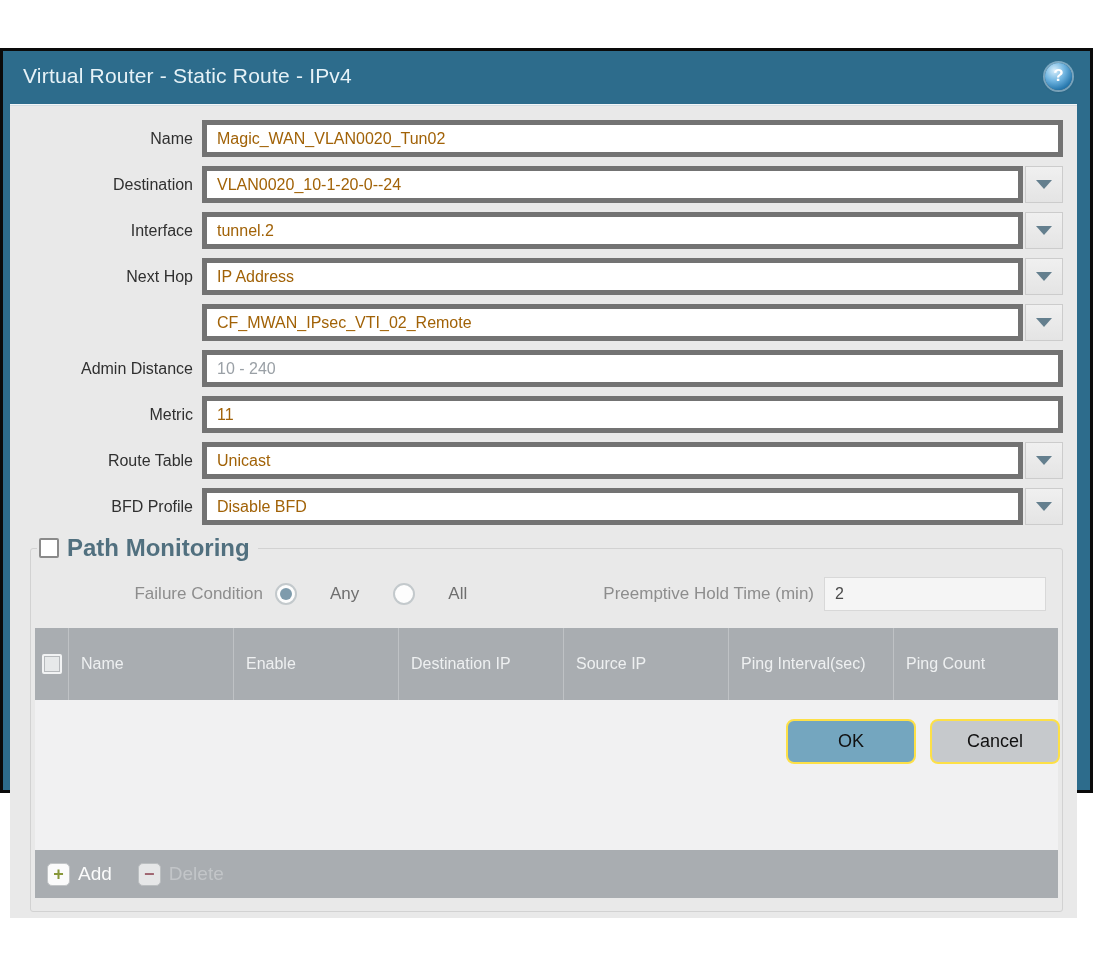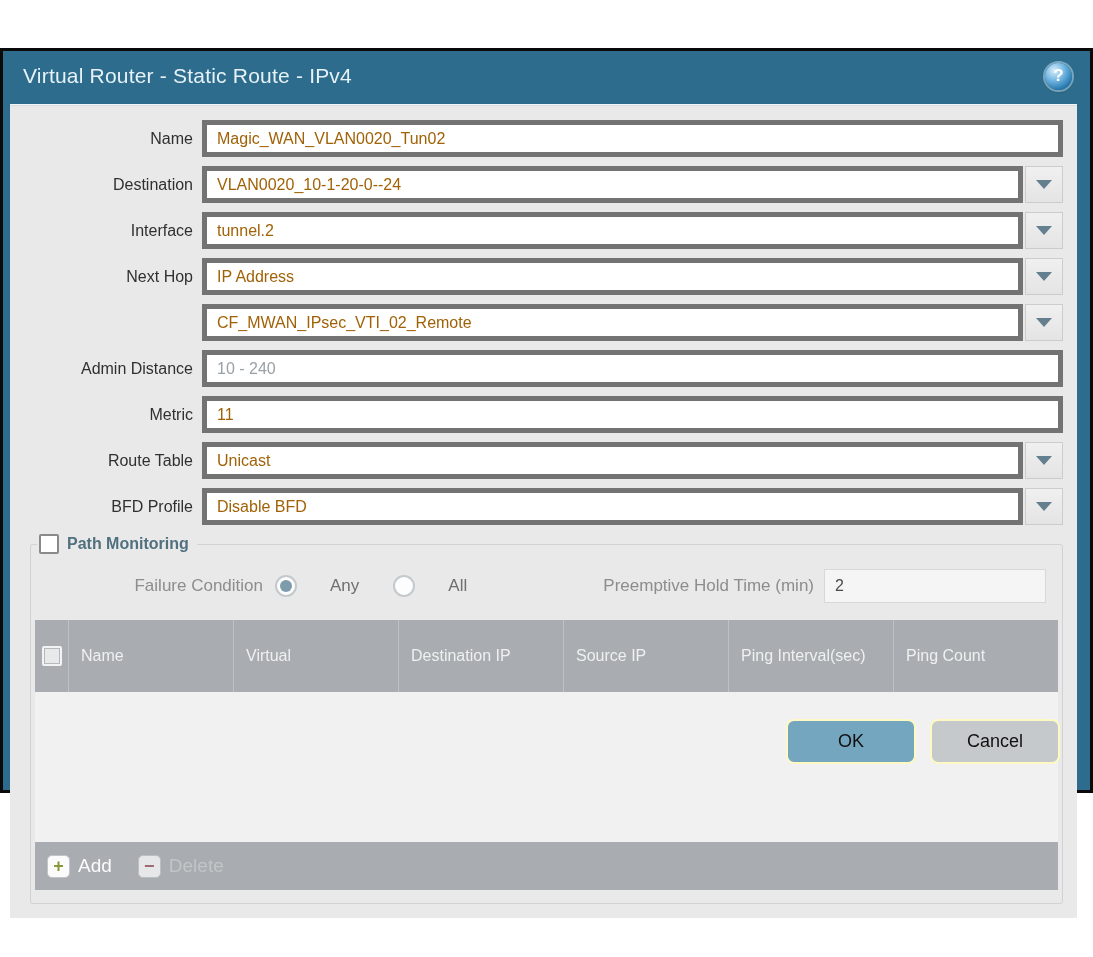--- a/index.html
+++ b/index.html
@@ -78,21 +78,21 @@
     padding:0 0 13px 0;
   }
   fieldset.pm legend {
     margin-left:6px; padding:0 8px 0 2px;
     display:flex; align-items:center; gap:8px;
   }
   .pm-check {
     width:20px; height:20px; background:#ffffff;
     border:2px solid #8a8a8a; border-radius:2px; cursor:pointer;
   }
-  .pm-title { font-size:16px; font-weight:bold; color:#51707f; }
+  .pm-title { font-size:24px; font-weight:bold; color:#51707f; }
 
   .fc-row {
     display:flex; align-items:center;
     margin:14px 16px 16px 0; height:36px;
   }
   .fc-lbl {
     width:244px; text-align:right; padding-right:12px;
     font-size:17px; color:#8d8d8d; white-space:nowrap;
   }
   .radio-item { display:flex; align-items:center; margin-right:34px;gap:20px; }
@@ -154,21 +154,21 @@
   .tool-btn.del .tlbl { color:#c2c5c8; }
 
   
   .footer {
     position:absolute; left:0; right:0; bottom:0; height:86px;
     display:flex; justify-content:flex-end; align-items:flex-start;
     padding:15px 30px 0 0; gap:14px;
   }
   .btn {
     width:130px; height:45px; border-radius:8px;
-    border:2px solid #fef9c3;
+    border:2px solid #fde047;
     font-family:"Liberation Sans", sans-serif;
     font-size:18px; color:#111111; cursor:pointer;
   }
   .btn.ok { background:#74a6bf; }
   .btn.cancel { background:#c6c9cc; }
 </style>
 </head>
 <body>
 
 <div class="frame">
@@ -284,21 +284,21 @@
           <input type="text" value="2" style="">
         </div>
       </div>
 
       <div class="tbl">
         <div class="tbl-head">
           <div class="th cb-col">
             <span class="hdr-check"></span>
           </div>
           <div class="th col">Name</div>
-          <div class="th col">Virtual</div>
+          <div class="th col">Enable</div>
           <div class="th col">Destination IP</div>
           <div class="th col">Source IP</div>
           <div class="th col">Ping Interval(sec)</div>
           <div class="th col">Ping Count</div>
         </div>
         <div class="tbl-body"></div>
         <div class="tbl-foot">
           <div class="tool-btn add">
             <span class="tool-ico plus">+</span>
             <span class="tlbl">Add</span>

